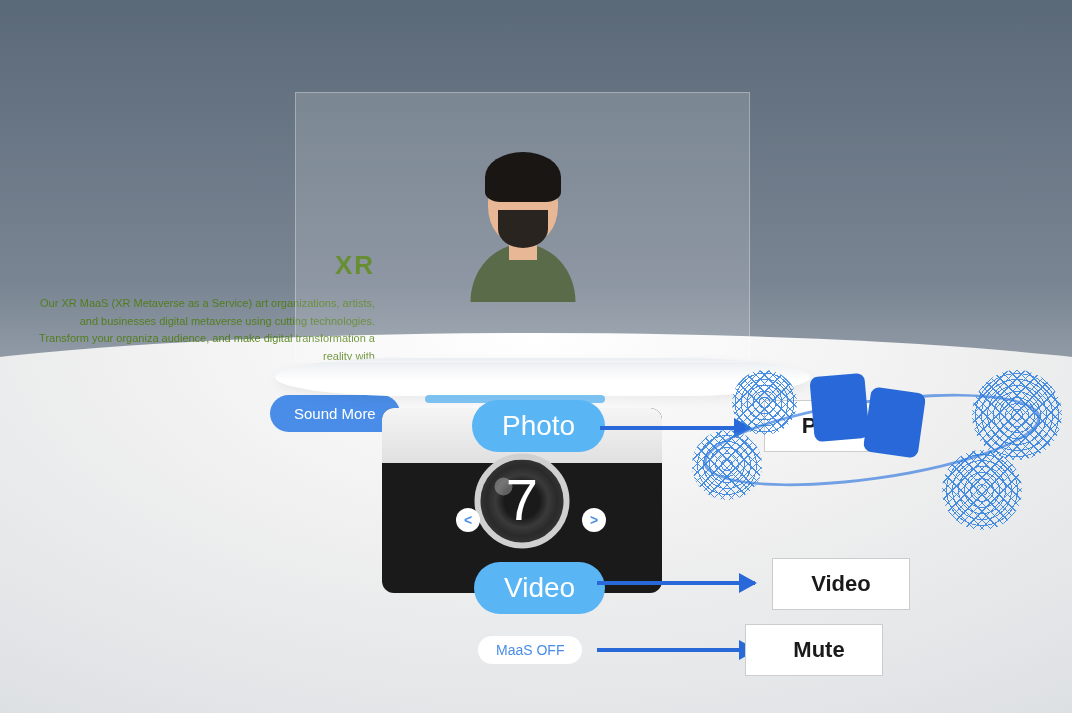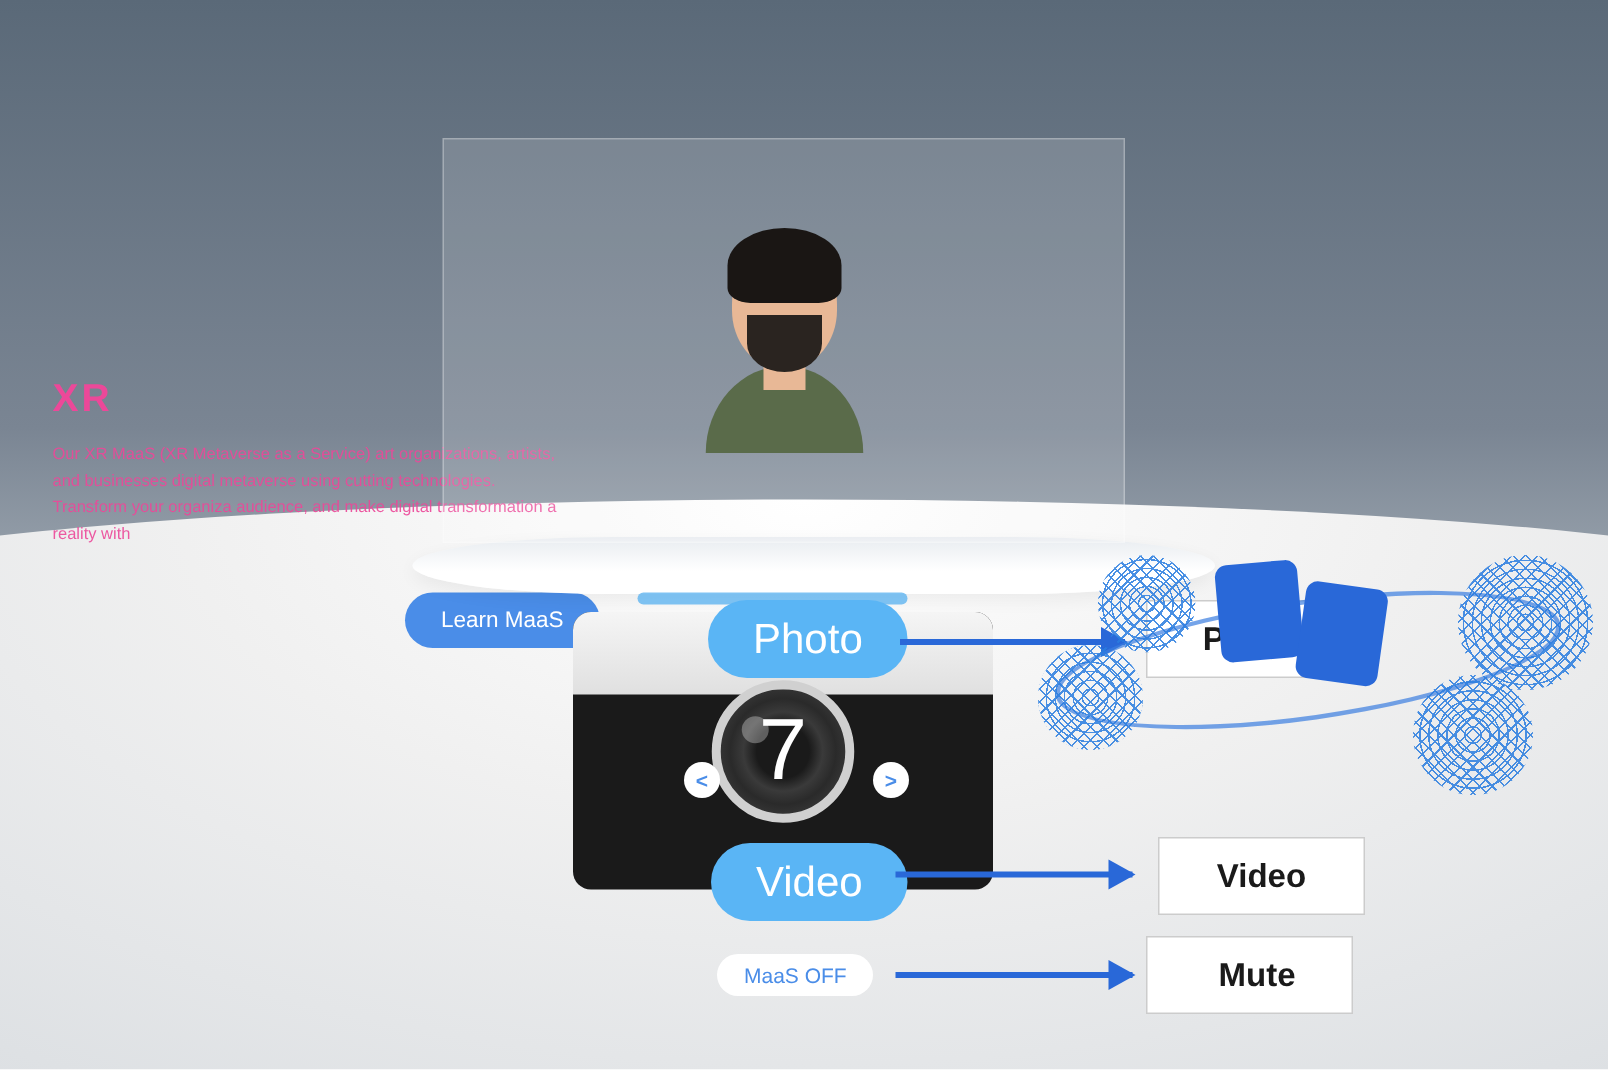--- a/index.html
+++ b/index.html
@@ -22,22 +22,22 @@
   background: radial-gradient(ellipse at center top, #ffffff 0%, #f0f0f0 40%, #d8dce0 100%);
   border-radius: 50% 50% 0 0 / 20% 20% 0 0;
 }
 
 
 .xr-panel {
   position: absolute;
   left: 35px;
   top: 250px;
   width: 340px;
-  color: #ec4899;
-  text-align: left;
+  color: #4d7c0f;
+  text-align: right;
 }
 .xr-title {
   font-size: 26px;
   font-weight: bold;
   letter-spacing: 2px;
   margin-bottom: 14px;
 }
 .xr-desc {
   font-size: 11px;
   line-height: 1.6;
@@ -267,21 +267,21 @@
   border: 1px solid #ccc;
   padding: 12px 26px;
   font-size: 22px;
   font-weight: 700;
   color: #1a1a1a;
   min-width: 138px;
   text-align: center;
 }
 .label-photo { left: 764px; top: 400px; }
 .label-video { left: 772px; top: 558px; }
-.label-mute  { left: 764px; top: 624px; padding-left: 36px; }
+.label-mute  { left: 745px; top: 624px; padding-left: 36px; }
 
 
 .sphere-cluster {
   position: absolute;
   right: 0;
   top: 360px;
   width: 380px;
   height: 200px;
   pointer-events: none;
 }
@@ -322,21 +322,21 @@
 </head>
 <body>
 
 <div class="floor"></div>
 
 <div class="xr-panel">
   <div class="xr-title">XR</div>
   <div class="xr-desc">Our XR MaaS (XR Metaverse as a Service) art organizations, artists, and businesses digital metaverse using cutting technologies. Transform your organiza audience, and make digital transformation a reality with</div>
 </div>
 
-<button class="learn-more">Learn MaaS</button>
+<button class="learn-more">Sound More</button>
 
 <div class="platform"></div>
 <div class="platform-strip"></div>
 
 <div class="screen-panel">
   <div class="avatar">
     <div class="avatar-body"></div>
     <div class="avatar-neck"></div>
     <div class="avatar-head"></div>
     <div class="avatar-hair"></div>

